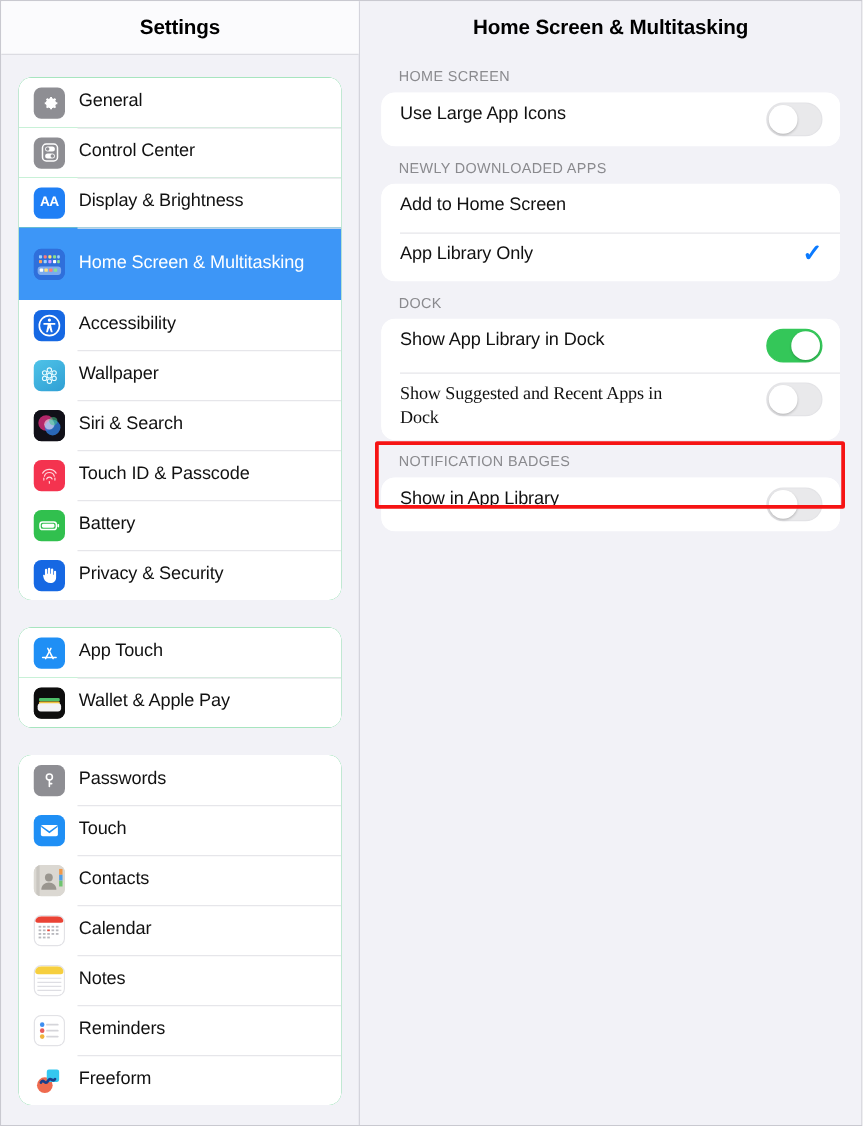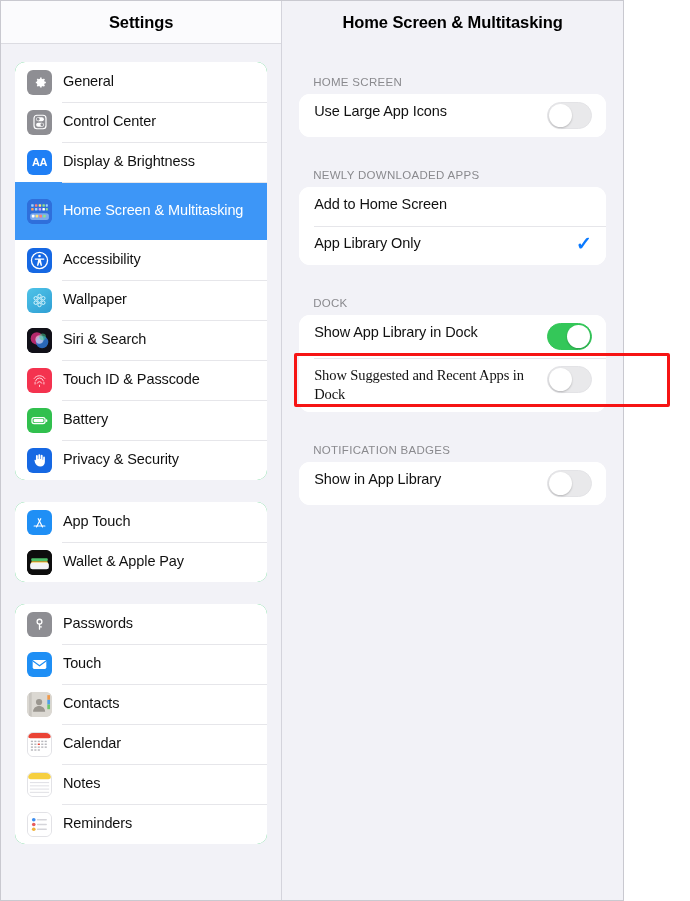--- a/index.html
+++ b/index.html
@@ -4,21 +4,21 @@
 <style>
   * { box-sizing: border-box; margin: 0; padding: 0; }
   html, body {
     width: 690px; height: 901px;
     font-family: "Liberation Sans", sans-serif;
     background: #ffffff;
     overflow: hidden;
   }
   .screen {
     position: relative;
-    width: 624px; height: 901px;
+    width: 690px; height: 901px;
     display: flex;
     border: 1px solid #c9c9d0;
     background: #f2f2f7;
   }
 
   
   .sidebar {
     width: 287px;
     height: 100%;
     background: #f2f2f7;
@@ -122,21 +122,21 @@
     flex: 1 1 auto;
     padding: 0 17px;
     position: relative;
   }
   .section-header {
     font-size: 11.5px;
     color: #8a8a8e;
     letter-spacing: 0.3px;
     padding: 0 0 6px 14px;
   }
-  .sec-gap-top { margin-top: 32px; }
+  .sec-gap-top { margin-top: 12px; }
   .card {
     background: #ffffff;
     border-radius: 11px;
     overflow: hidden;
   }
   .crow {
     display: flex;
     justify-content: space-between;
     min-height: 39px;
     padding: 8px 14px 8px 15px;
@@ -444,20 +444,31 @@
               <circle cx="6" cy="7" r="1.9" fill="#3d8ef0"></circle>
               <circle cx="6" cy="12" r="1.9" fill="#e85c5c"></circle>
               <circle cx="6" cy="17" r="1.9" fill="#f0b33c"></circle>
               <g stroke="#d5d5da" stroke-width="1.5" stroke-linecap="round">
                 <path d="M10 7h9M10 12h9M10 17h9"></path>
               </g>
             </svg>
           </span>
           <span class="row-label">Reminders</span>
         </div>
+        <div class="row">
+          <span class="sicon" style="background:#ffffff;">
+            <svg width="25" height="25" viewBox="0 0 24 24">
+              <rect width="24" height="24" rx="5" fill="#fff"></rect>
+              <circle cx="8.5" cy="15.5" r="6" fill="#ef6a4e"></circle>
+              <rect x="10" y="3.5" width="9.5" height="9.5" rx="1.6" fill="#35c7f0"></rect>
+              <path d="M5.5 13.5c2-4 3.2 2.6 5.4-1.2s3.4 1.4 5.4-1.4" fill="none" stroke="#1b3e8a" stroke-width="2.1" stroke-linecap="round"></path>
+            </svg>
+          </span>
+          <span class="row-label">Freeform</span>
+        </div>
       </div>
     </div>
   </div>
 
   <div class="detail">
     <div class="detail-header">
       <div class="detail-header-title">Home Screen &amp; Multitasking</div>
     </div>
 
     <div class="detail-body">

